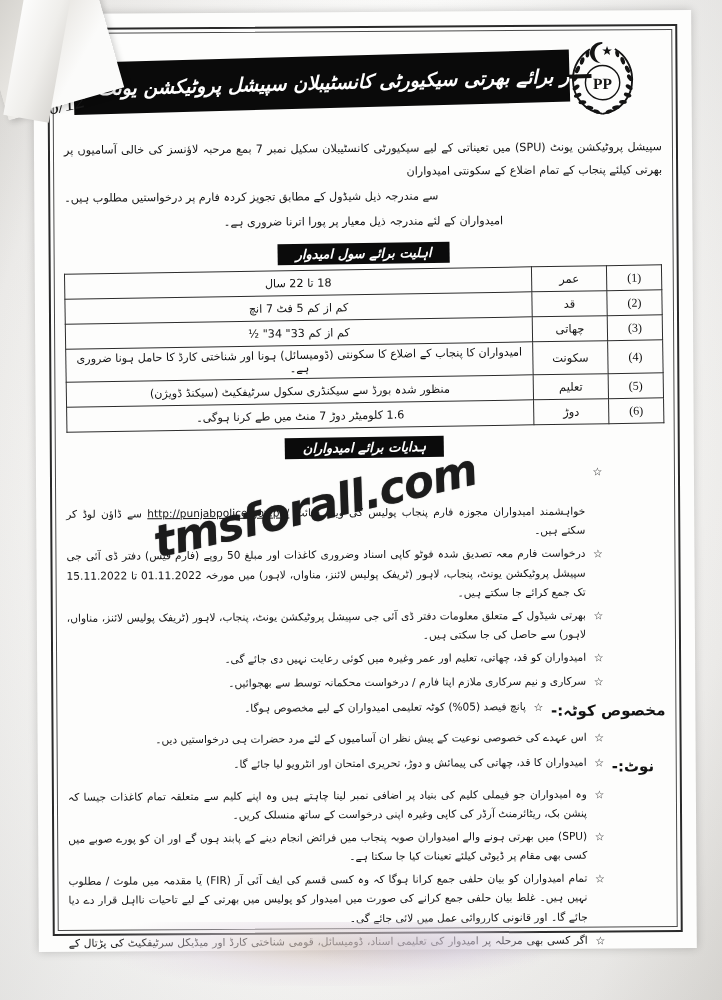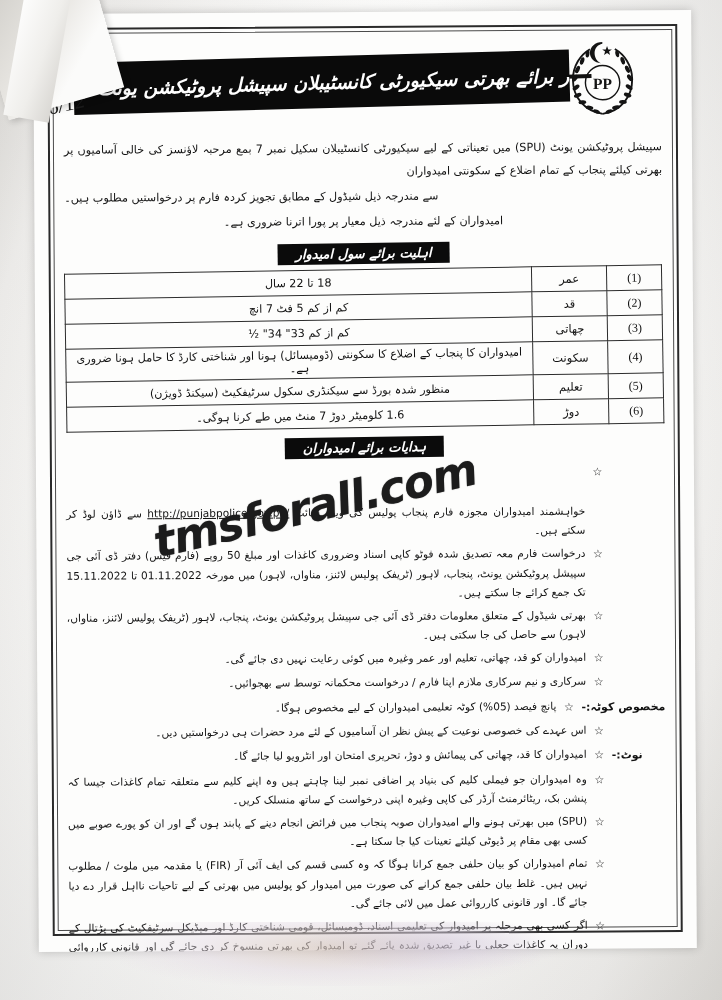--- a/index.html
+++ b/index.html
@@ -219,21 +219,21 @@
   .ins-item {
     display: flex;
     align-items: flex-start;
     gap: 6px;
     margin-bottom: 3px;
     position: relative;
   }
   .ins-margin {
     flex: 0 0 54px;
     text-align: left;
-    font-size: 11px;
+    font-size: 15px;
     font-weight: bold;
     padding-top: 1px;
     white-space: nowrap;
   }
   .star {
     flex: 0 0 13px;
     text-align: center;
     font-size: 11px;
     color: #1a1a1a;
     padding-top: 1px;

